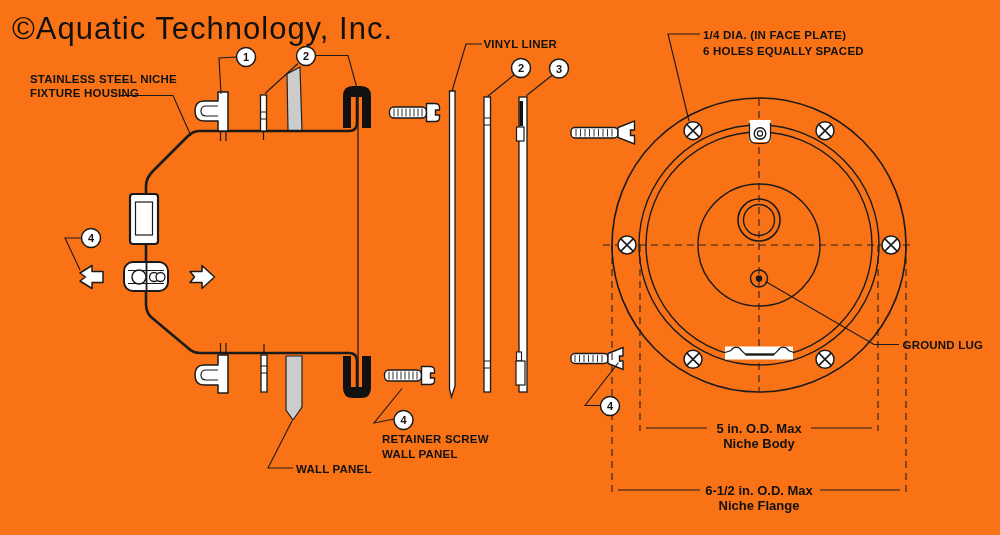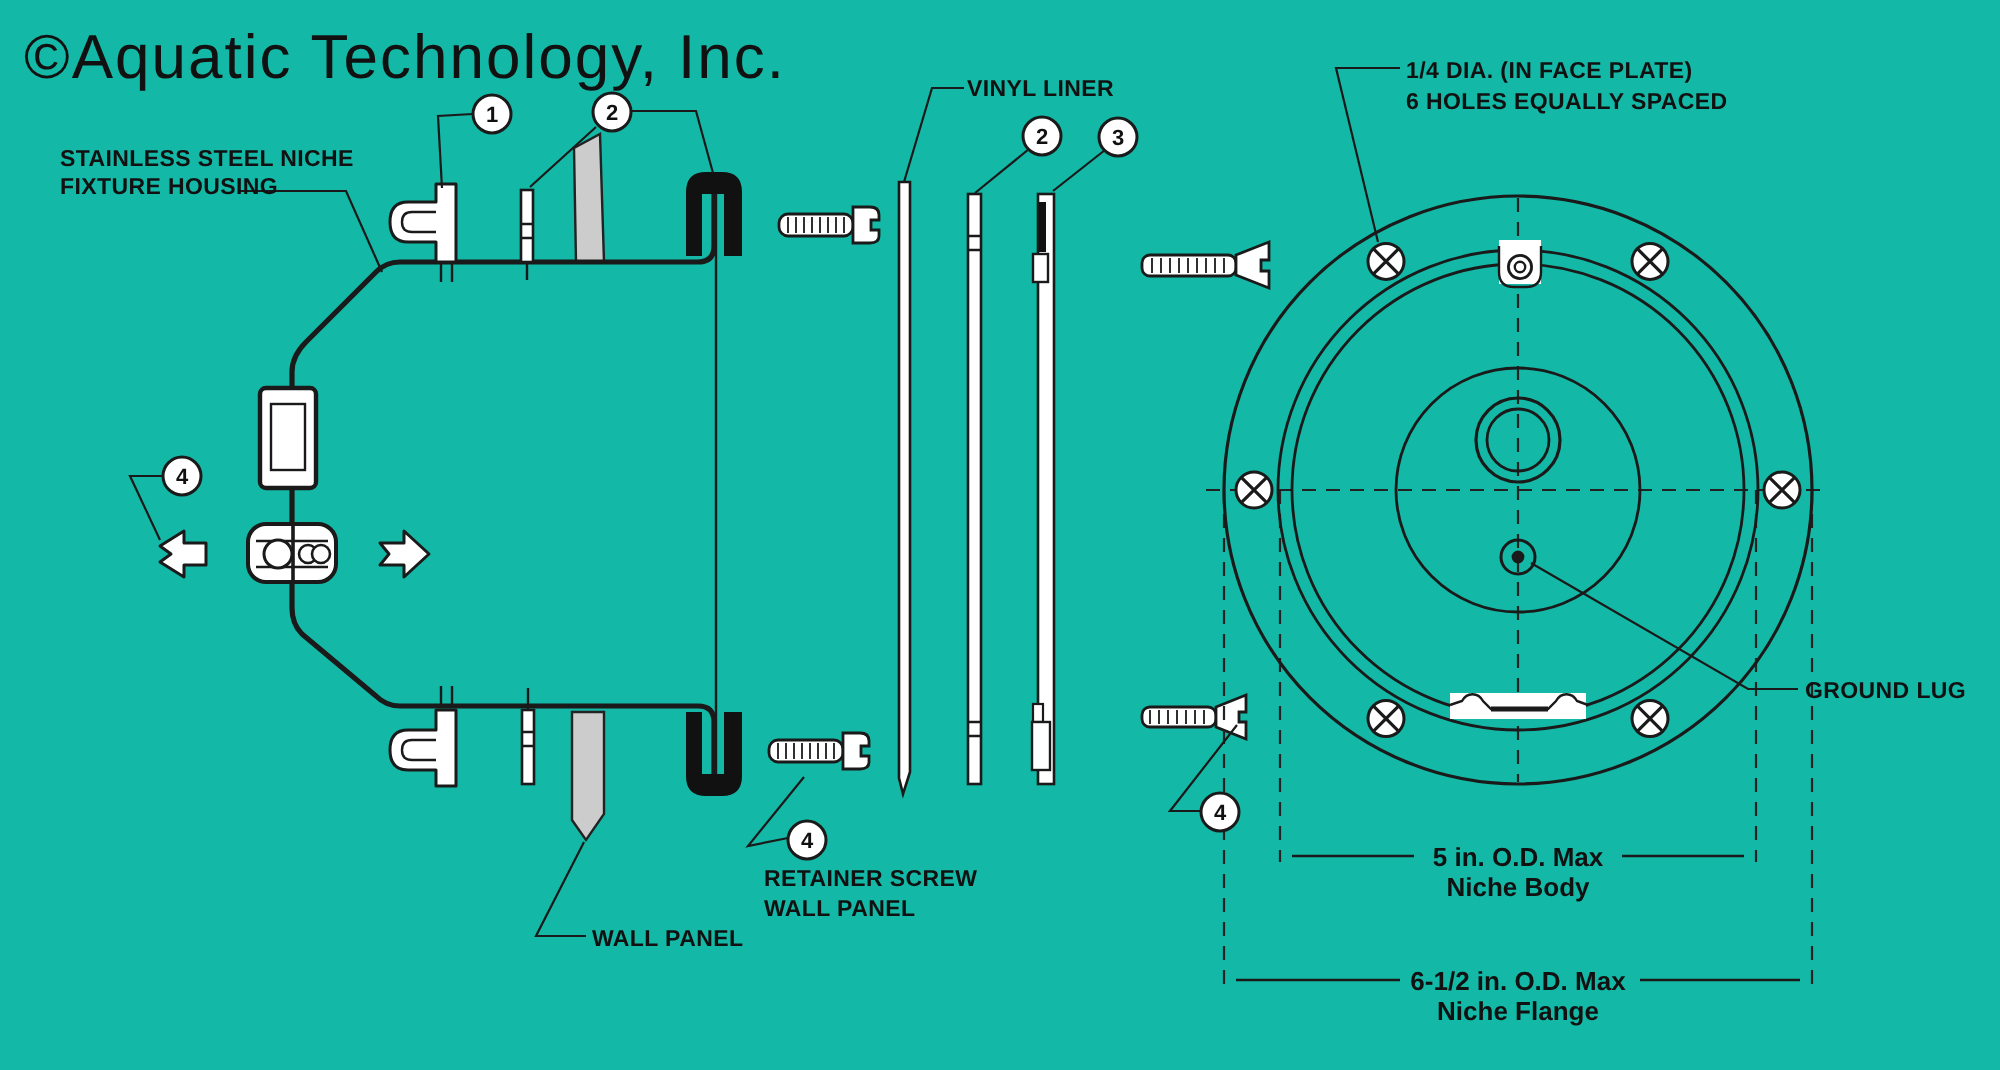--- a/index.html
+++ b/index.html
@@ -1,16 +1,16 @@
 <!DOCTYPE html>
 <html><head>
 <meta charset="utf-8">
 <style>
   html,body{margin:0;padding:0;background:#fff;}
-  .canvas{position:relative;width:1000px;height:535px;background:#14b8a6;overflow:hidden;
+  .canvas{position:relative;width:1000px;height:535px;background:#f97316;overflow:hidden;
           font-family:"Liberation Sans", sans-serif;}
   svg{display:block;}
   svg text{font-family:"Liberation Sans", sans-serif;fill:#111;}
   .lbl{font-size:11.5px;font-weight:700;letter-spacing:.2px;}
   .dim{font-size:13px;font-weight:700;text-anchor:middle;}
   .callout-num{font-size:11px;font-weight:700;text-anchor:middle;}
   .watermark{font-size:31px;font-weight:400;letter-spacing:1px;}
   .ln{stroke:#1a1a1a;stroke-width:1.2;fill:none;}
   .thick{stroke:#1a1a1a;stroke-width:2.6;fill:none;stroke-linejoin:round;stroke-linecap:round;}
   .mid{stroke:#1a1a1a;stroke-width:1.5;fill:#fff;stroke-linejoin:round;}

